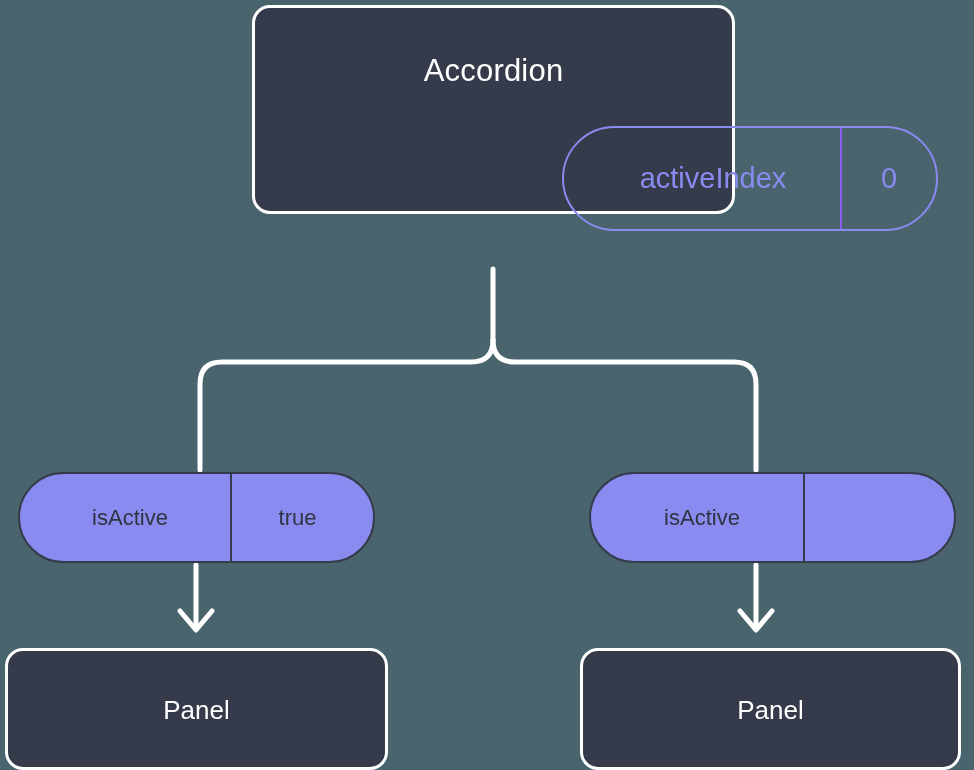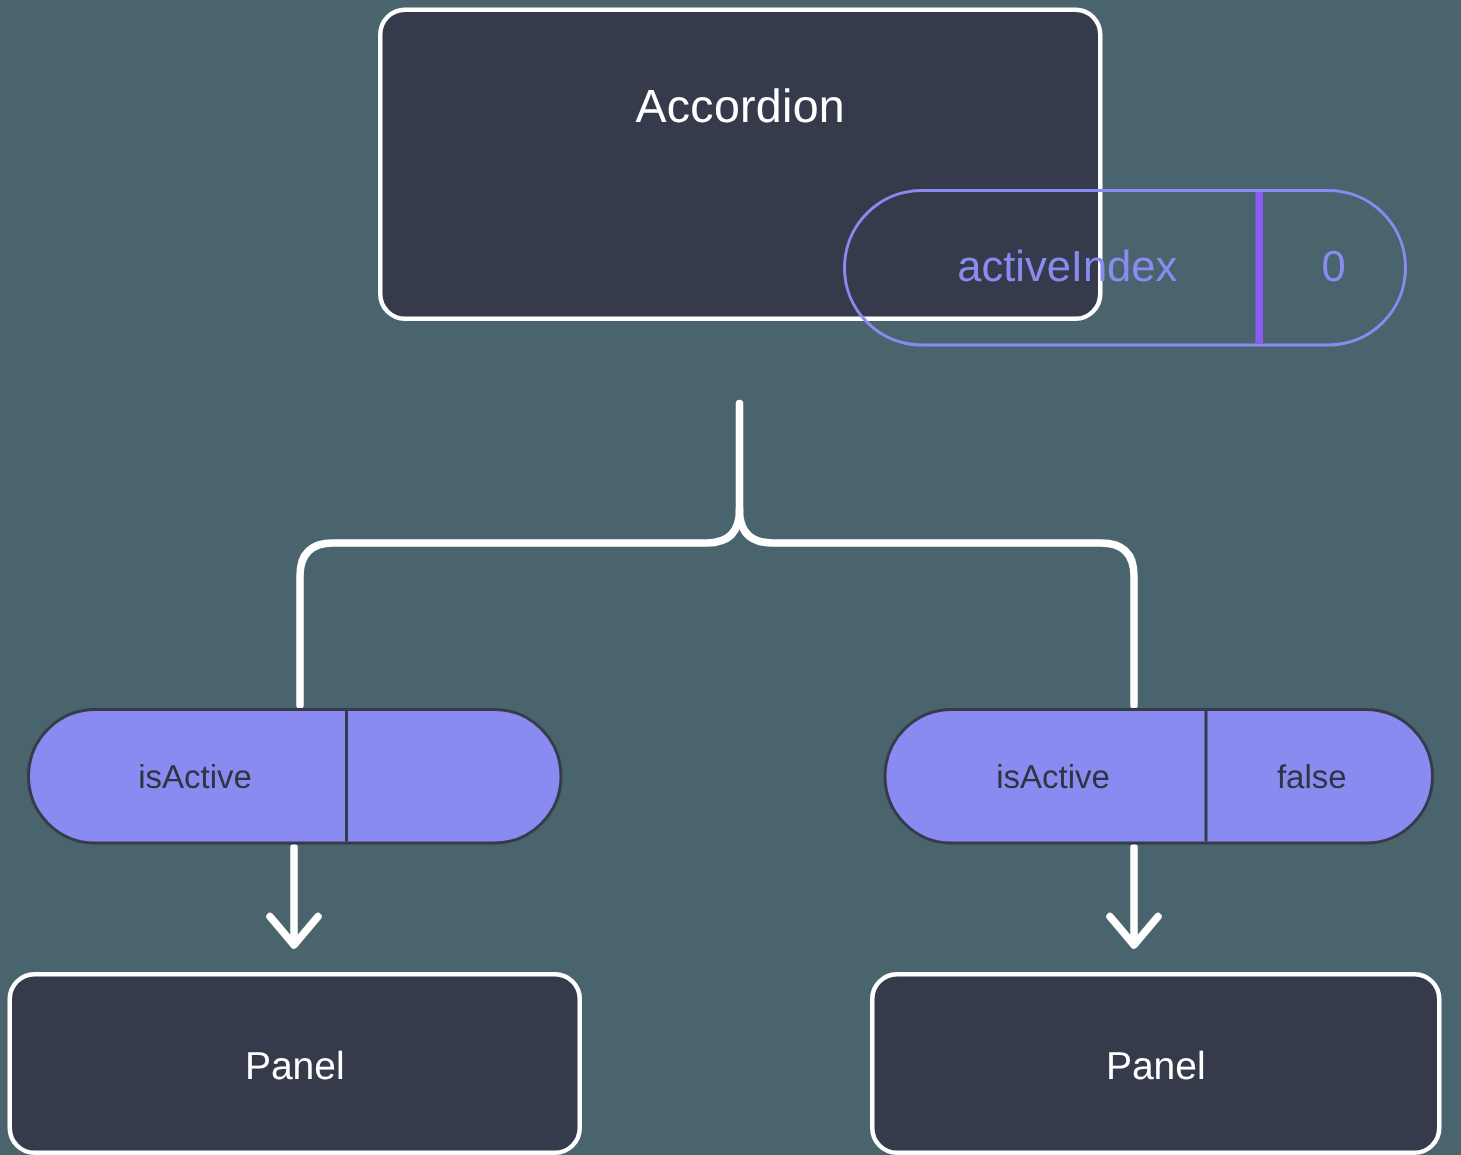--- a/index.html
+++ b/index.html
@@ -77,21 +77,21 @@
     display: flex;
     align-items: center;
     justify-content: center;
     color: #8a8bf0;
     font-size: 29px;
     font-weight: 400;
     box-sizing: border-box;
   }
   .pill-outline .pill-key {
     flex: 0 0 278px;
-    border-right: 5px solid #8b5cf6;
+    border-right: 2px solid #8b5cf6;
     padding-left: 22px;
   }
   .pill-outline .pill-val {
     flex: 1 1 auto;
   }
 
   
   .pill-filled {
     position: absolute;
     display: flex;
@@ -164,25 +164,25 @@
     <div class="card-title">Accordion</div>
 
     <div class="pill-outline" id="accordion-state-pill">
       <div class="pill-key">activeIndex</div>
       <div class="pill-val">0</div>
     </div>
   </div>
 
   <div class="pill-filled" id="left-state-pill">
     <div class="pill-key">isActive</div>
+    <div class="pill-val">true</div>
   </div>
 
   <div class="pill-filled" id="right-state-pill">
     <div class="pill-key">isActive</div>
-    <div class="pill-val">false</div>
   </div>
 
   <div class="card" id="left-panel-card">
     <div class="panel-title">Panel</div>
   </div>
 
   <div class="card" id="right-panel-card">
     <div class="panel-title">Panel</div>
   </div>
 

